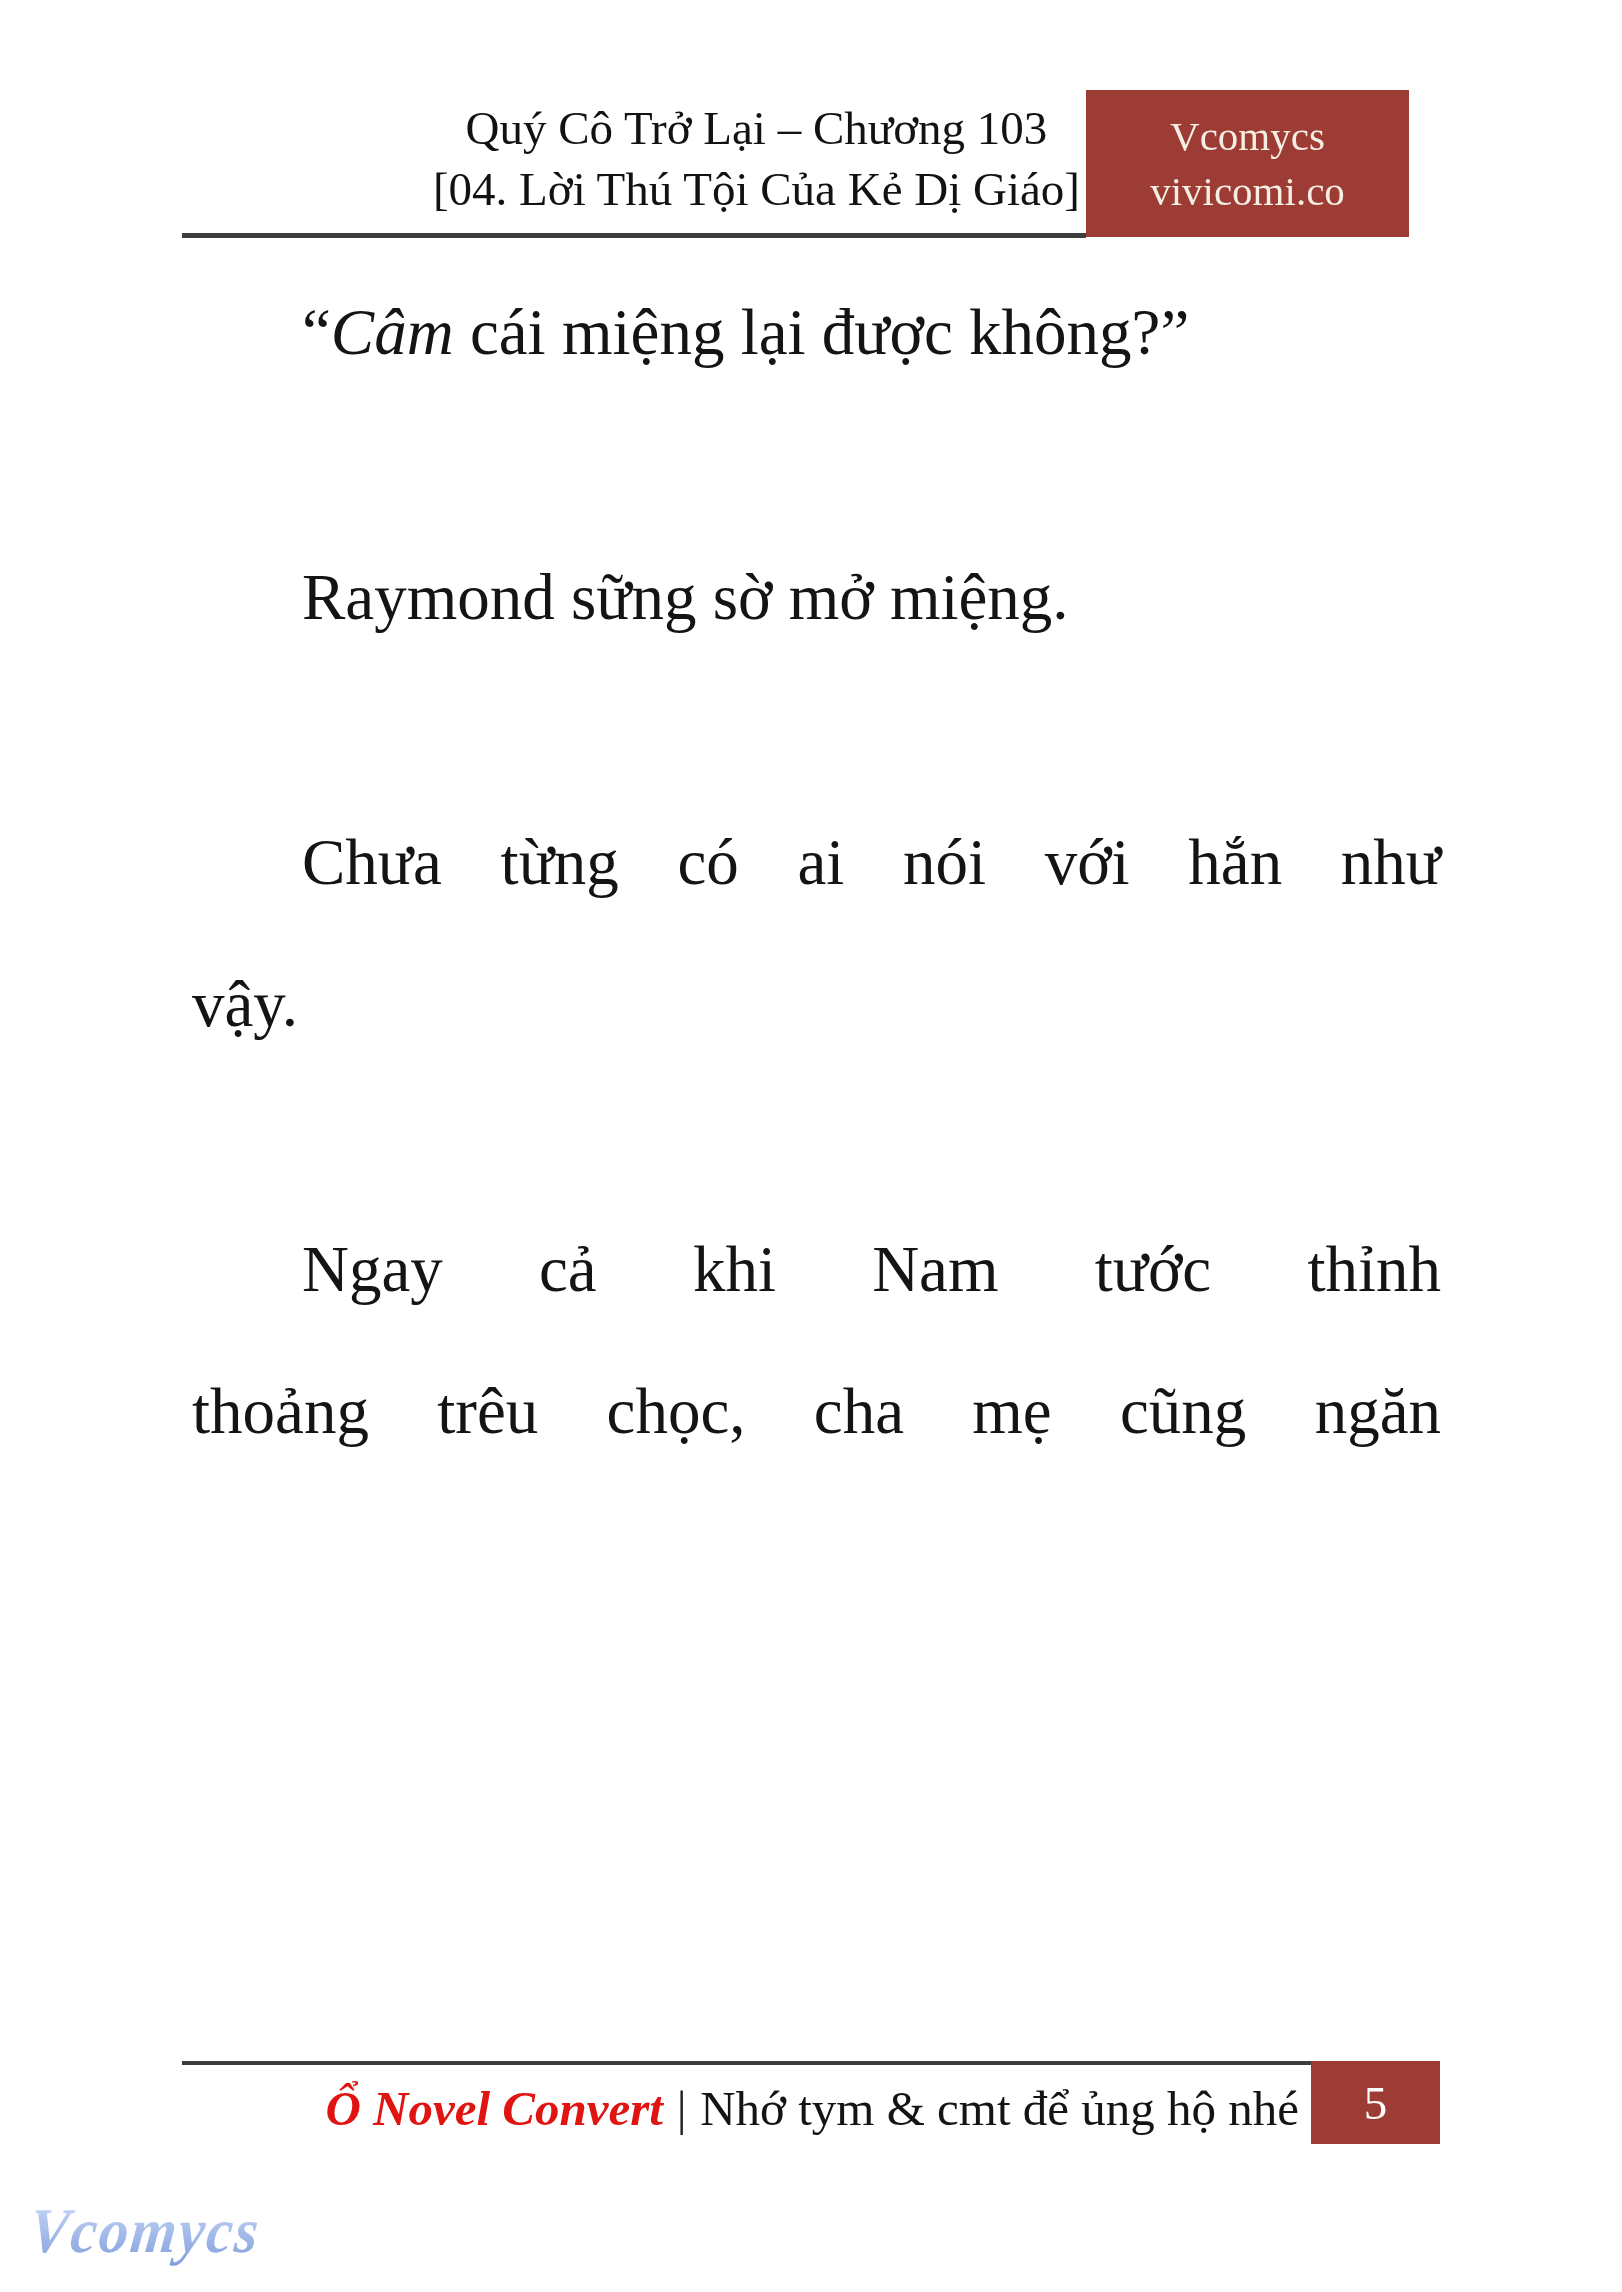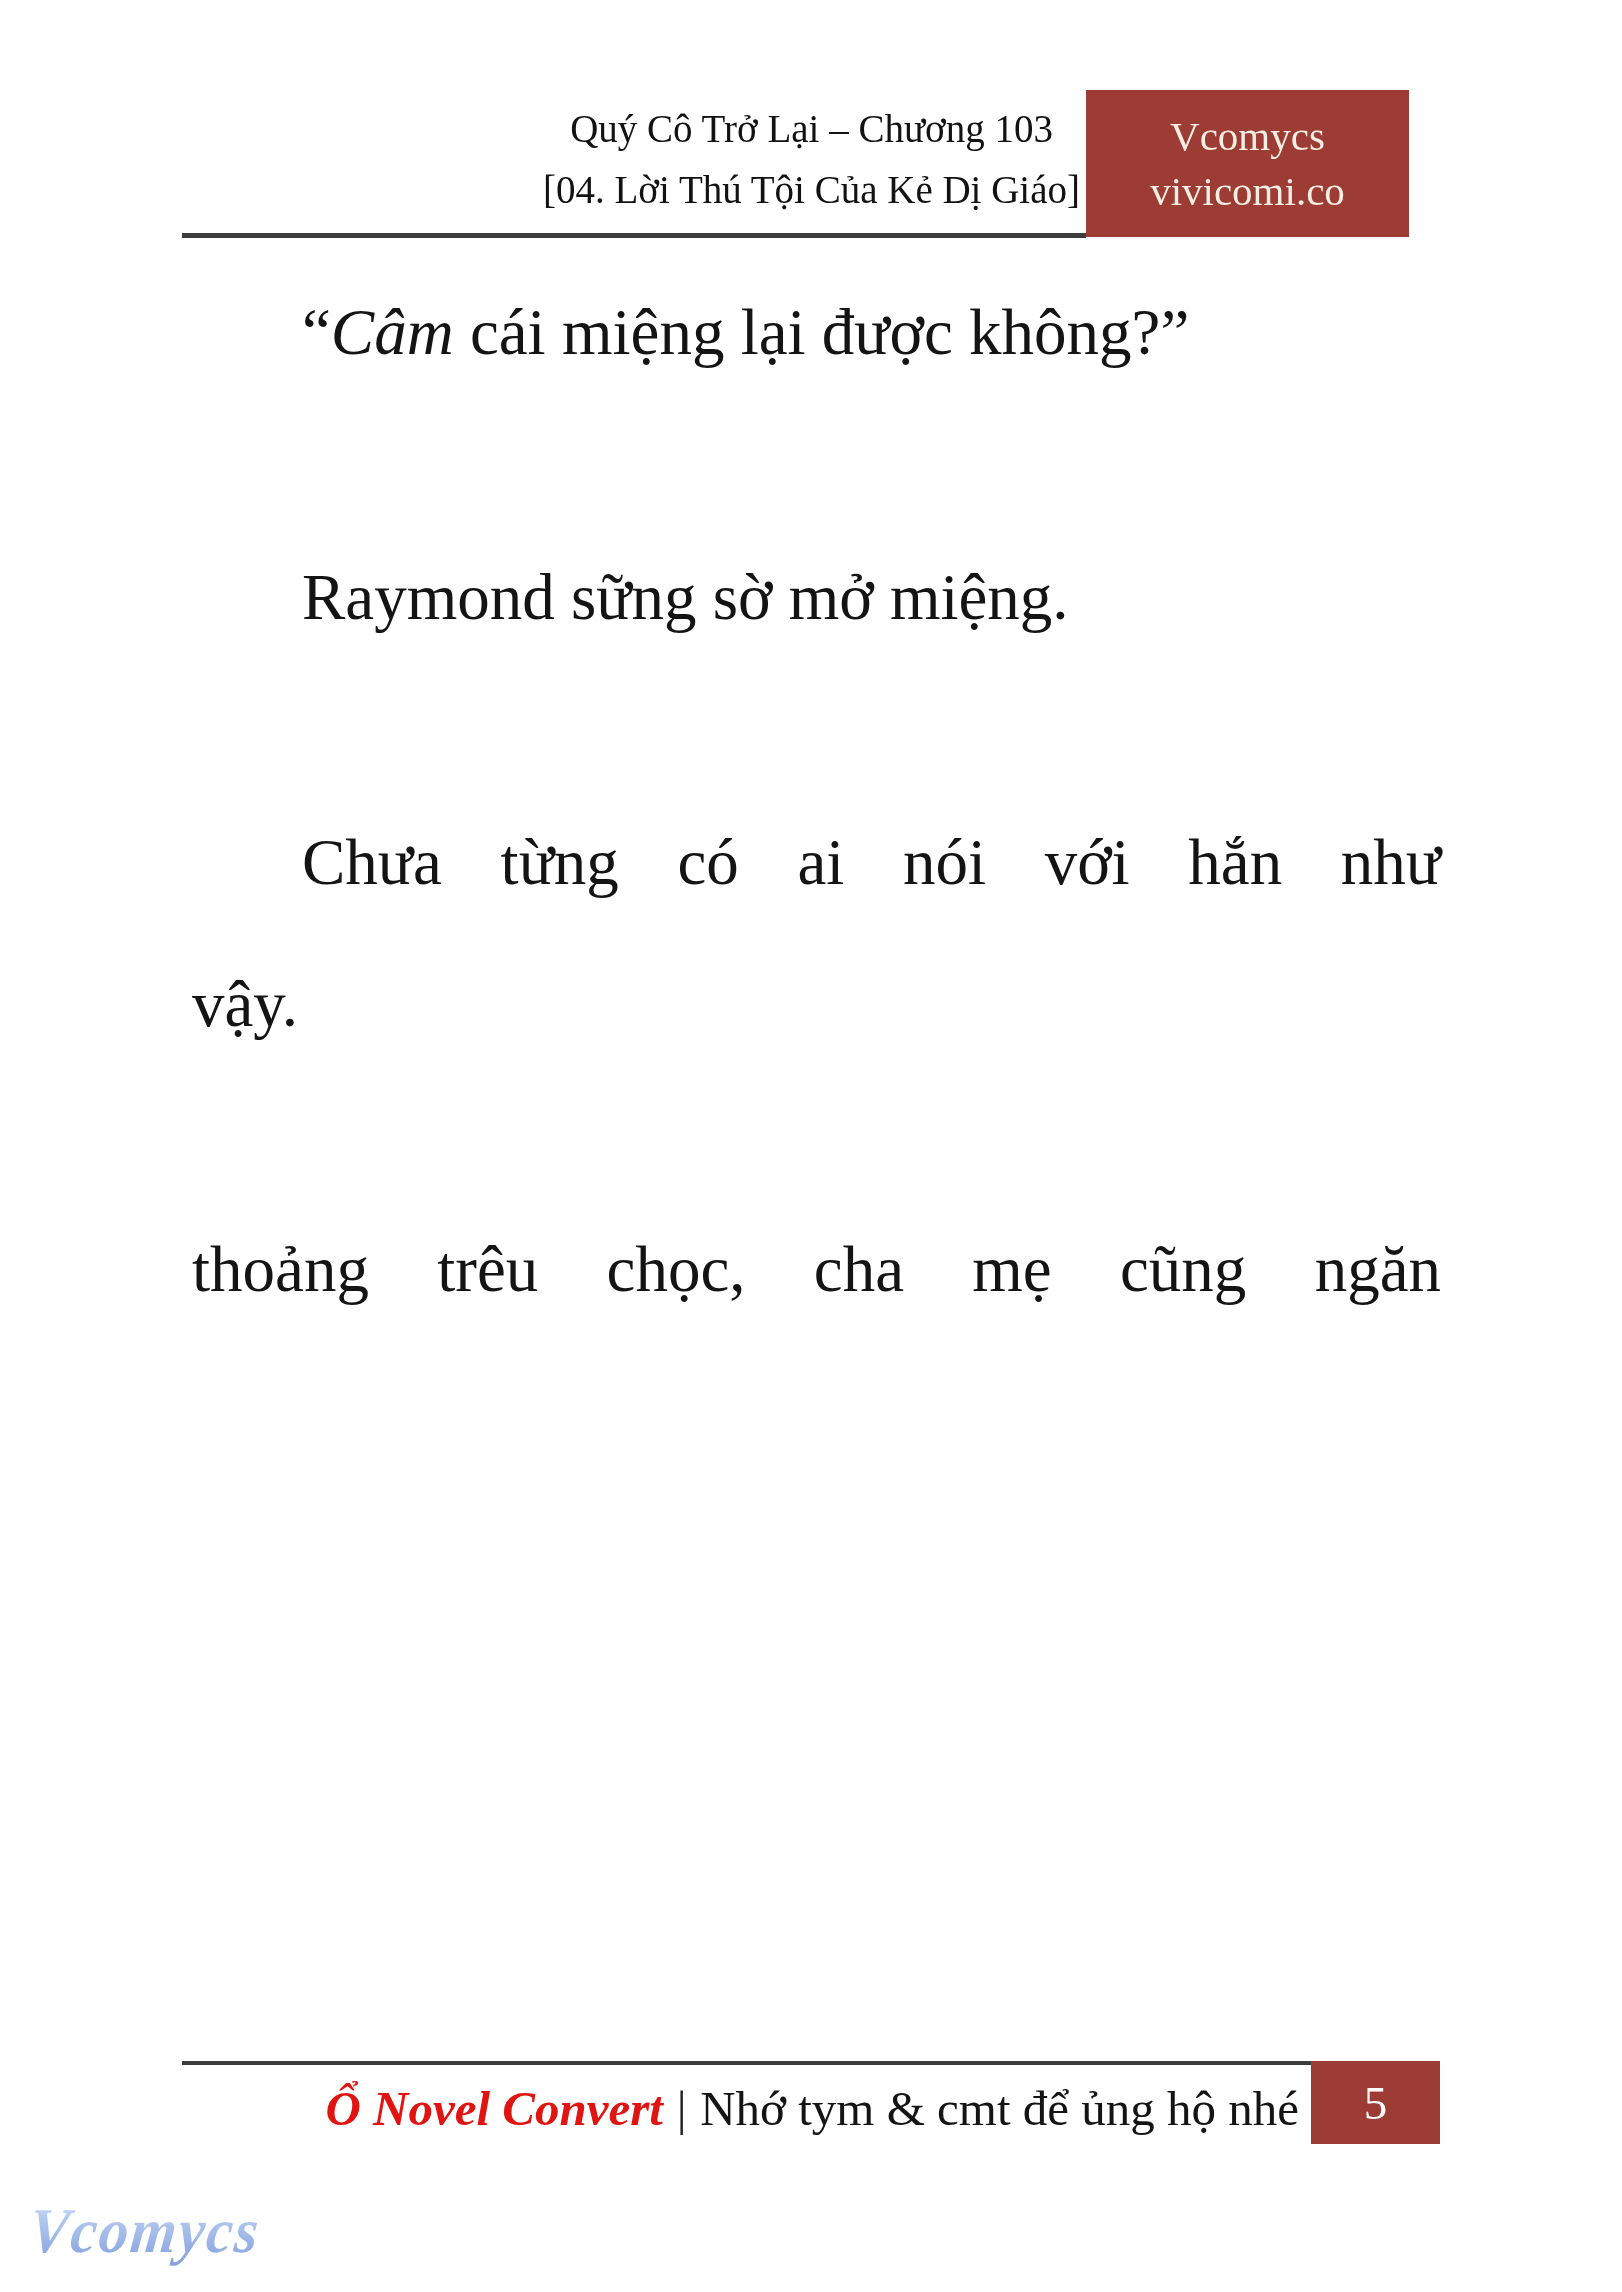--- a/index.html
+++ b/index.html
@@ -16,21 +16,21 @@
     color: #161616;
     overflow: hidden;
   }
 
   
   .header-text {
     position: absolute;
     top: 98px;
     right: 542px; 
     text-align: center;
-    font-size: 39px;
+    font-size: 47px;
     line-height: 61px;
     color: #121212;
     white-space: nowrap;
   }
   .site-badge {
     position: absolute;
     left: 1086px;
     top: 90px;
     width: 323px;
     height: 147px;
@@ -146,20 +146,21 @@
       <div class="para">
         <div class="line indent"><span>Raymond sững sờ mở miệng.</span></div>
       </div>
       <div class="para">
         <div class="line justify indent"><span>Chưa từng có ai nói với hắn như</span></div>
         <div class="line"><span>vậy.</span></div>
       </div>
       <div class="para">
       </div>
       <div class="para">
+        <div class="line justify indent"><span>Ngay cả khi Nam tước thỉnh</span></div>
         <div class="line justify"><span>thoảng trêu chọc, cha mẹ cũng ngăn</span></div>
       </div>
     </main>
 
   <div class="footer-rule"></div>
 
   <div class="footer-line">
     <span class="brand" style="color: rgb(224, 21, 18); font-style: italic;">Ổ Novel Convert</span><span class="sep">|</span><span class="note">Nhớ tym &amp; cmt để ủng hộ nhé</span>
   </div>
 

